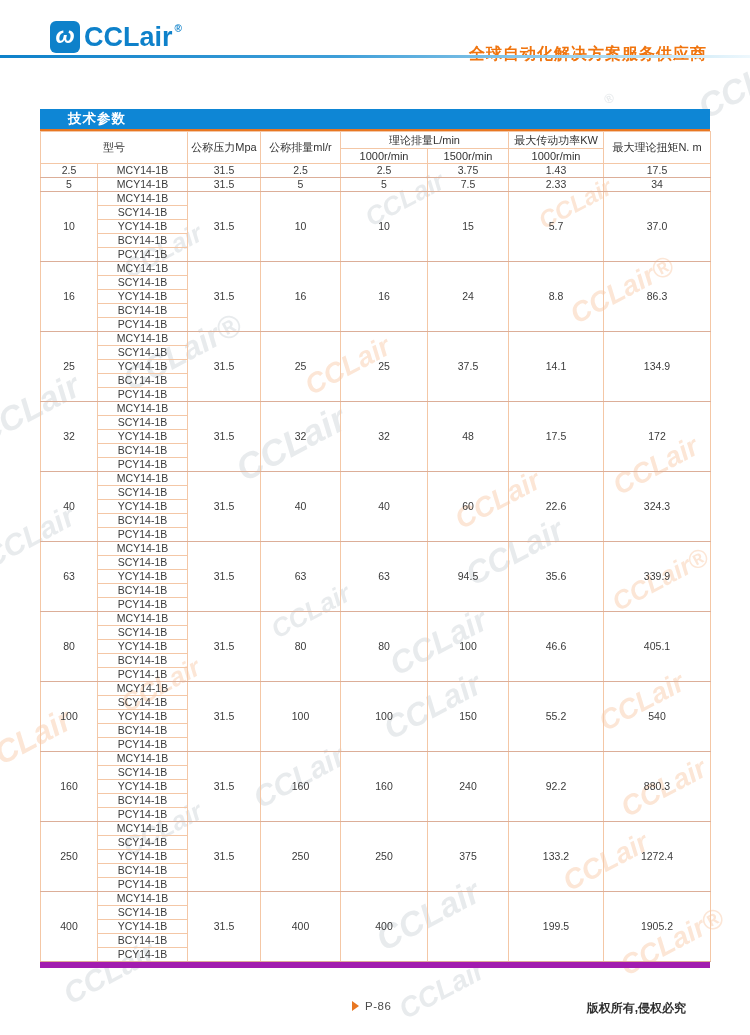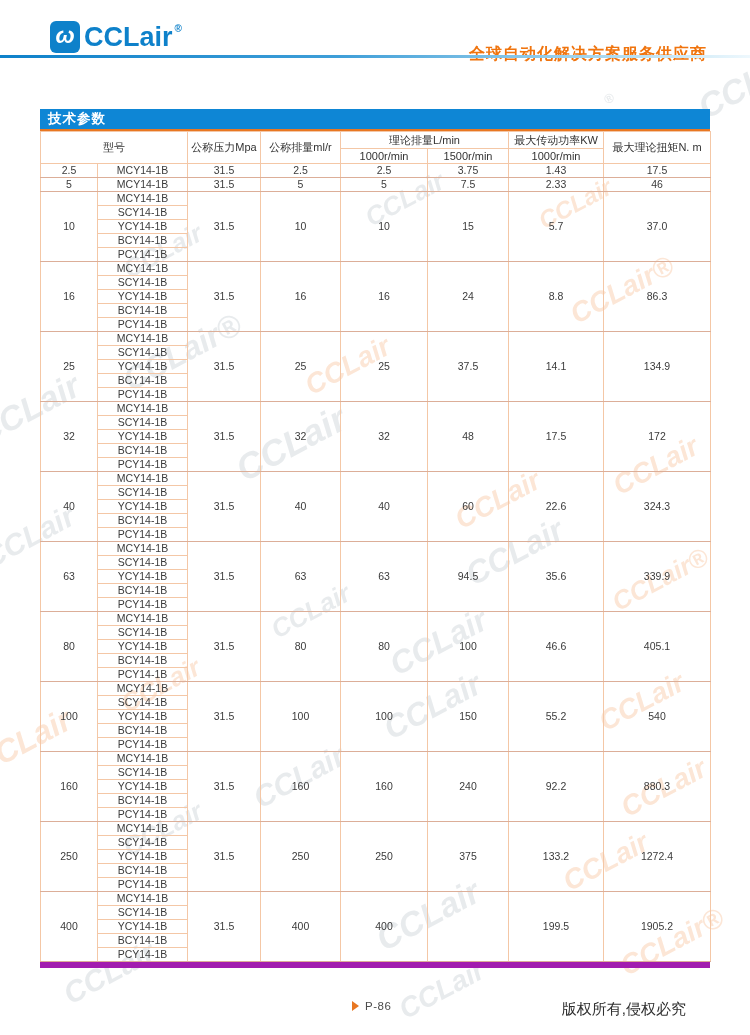--- a/index.html
+++ b/index.html
@@ -39,21 +39,21 @@
     position:absolute; font-style:italic; font-weight:bold; white-space:nowrap;
     transform:rotate(-28deg); pointer-events:none; z-index:0; line-height:1;
   }
   .wm.gray { color:rgba(150,162,172,.22); }
   .wm.orange { color:rgba(238,128,50,.20); }
 
   
   .section { position:absolute; left:40px; top:109px; width:670px; z-index:1; }
   .title-bar {
     height:22px; background:#0e86d5; border-bottom:2px solid #e87722;
-    display:flex; align-items:center;
+    display:flex; align-items:center;padding-left:20px;
   }
   .title-bar .t {
     color:#fff; font-weight:bold; font-size:13.5px; padding-left:8px; letter-spacing:1px;
   }
   table { border-collapse:collapse; width:670px; table-layout:fixed; background:transparent; }
   th, td {
     border:1px solid #f4c7a6; text-align:center; vertical-align:middle;
     font-size:10.5px; color:#3b3b3b; padding:0; overflow:hidden; background:transparent;
   }
   thead th { font-weight:normal; font-size:11px; color:#333; }
@@ -64,21 +64,21 @@
   .tbl-wrap { border-bottom:6px solid #a21caf; }
 
   
   .footer-page { position:absolute; left:352px; top:1000px; display:flex; align-items:center; z-index:1;justify-content:center; }
   .footer-tri {
     width:0; height:0; border-left:7px solid #e87722;
     border-top:5px solid transparent; border-bottom:5px solid transparent; margin-right:6px;
   }
   .footer-num { font-size:11.5px; color:#4c4c4c; letter-spacing:.5px; }
   .footer-copy {
-    position:absolute; right:64px; top:1000px; font-size:15px; font-weight:normal;
+    position:absolute; right:64px; top:1000px; font-size:12px; font-weight:bold;
     color:#2f2f2f; z-index:1;
   }
 </style>
 </head>
 <body>
 
 <div class="page">
 
   <div id="wm-layer">
       <div class="wm gray" style="left: 604px; top: 92px; font-size: 13px;">®</div>
@@ -165,21 +165,21 @@
               <td class="span-cell">17.5</td>
             </tr>
             <tr class="group-end">
               <td class="span-cell">5</td>
               <td>MCY14-1B</td>
               <td class="span-cell">31.5</td>
               <td class="span-cell">5</td>
               <td class="span-cell">5</td>
               <td class="span-cell">7.5</td>
               <td class="span-cell">2.33</td>
-              <td class="span-cell">46</td>
+              <td class="span-cell">34</td>
             </tr>
             <tr>
               <td rowspan="5" class="span-cell">10</td>
               <td>MCY14-1B</td>
               <td rowspan="5" class="span-cell">31.5</td>
               <td rowspan="5" class="span-cell">10</td>
               <td rowspan="5" class="span-cell">10</td>
               <td rowspan="5" class="span-cell">15</td>
               <td rowspan="5" class="span-cell">5.7</td>
               <td rowspan="5" class="span-cell">37.0</td>

